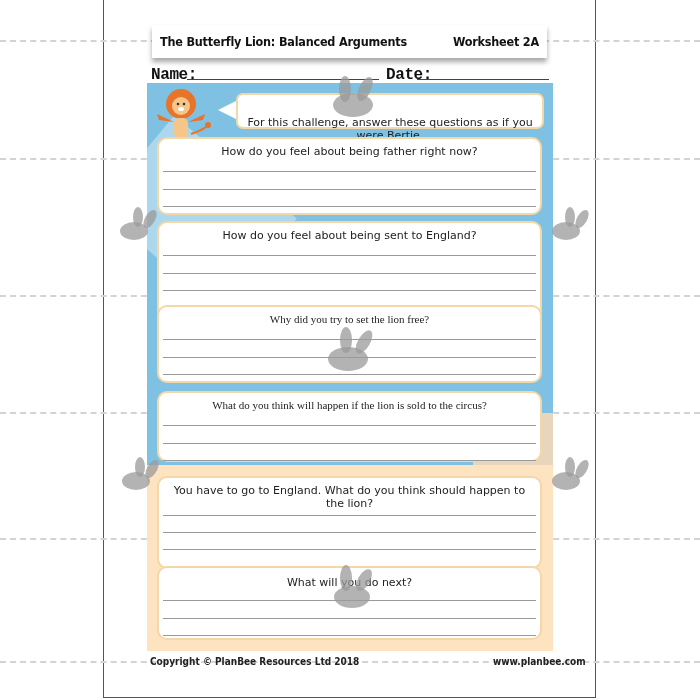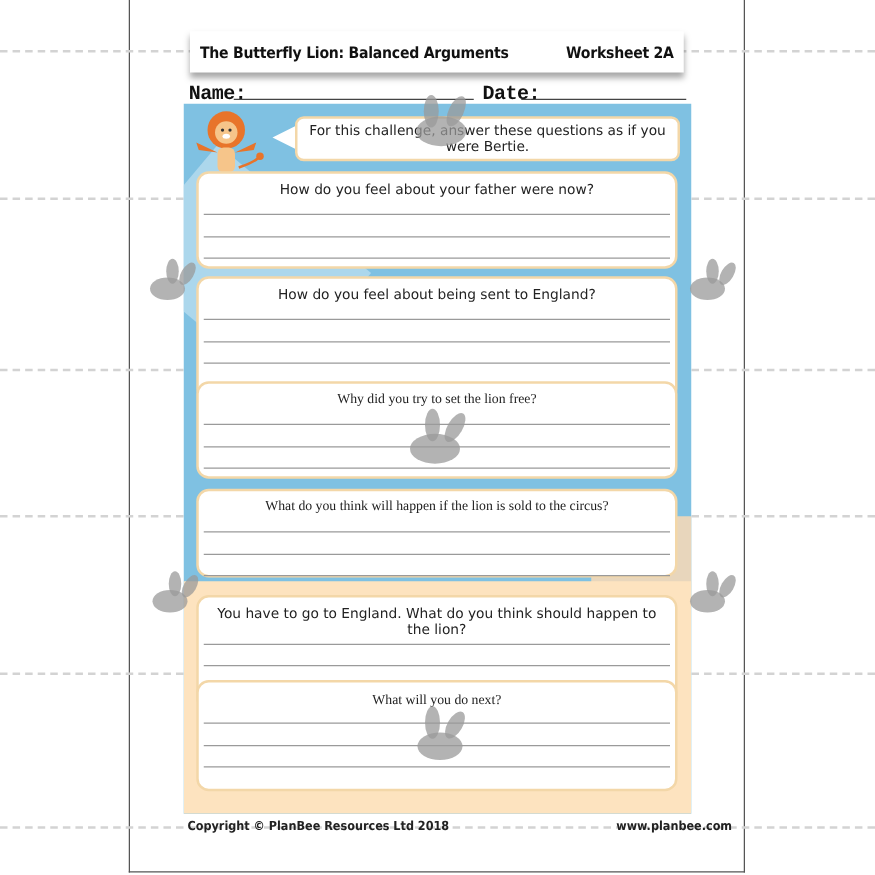--- a/index.html
+++ b/index.html
@@ -7,21 +7,21 @@
   .page { position:absolute; left:103px; top:0; width:493px; height:698px; border:1px solid #555; border-top:none; background:#fff; box-sizing:border-box; }
   .dash-h { position:absolute; height:0; border-top:2px dashed #d3d3d3; }
   .title-bar { position:absolute; left:152px; top:25px; width:395px; height:33px; background:#fff; box-shadow:0 4px 5px rgba(0,0,0,0.35); display:flex; align-items:center; justify-content:space-between; padding:0 8px; box-sizing:border-box; font-family:"DejaVu Sans Condensed","DejaVu Sans", sans-serif; font-weight:bold; font-size:12.5px; color:#111; letter-spacing:-0.2px; }
   .name-row { position:absolute; left:151px; top:66px; width:398px; height:16px; font-weight:bold; font-size:16px; color:#111; font-family:Liberation Mono, monospace; letter-spacing:-0.4px; }
   .name-row .lbl { position:absolute; top:0; }
   .name-row .line { position:absolute; top:13px; height:0; border-top:1px solid #444; }
   .bg { position:absolute; left:147px; top:83px; width:406px; height:568px; background:#7fc1e2; overflow:hidden; }
   .bg .sand { position:absolute; left:0; right:0; top:382px; bottom:0; background:#fde3bf; }
   .bg .hill { position:absolute; left:-30px; top:70px; width:160px; height:120px; background:#bfe0f1; transform:rotate(40deg); opacity:.7; }
   .bg .hill2 { position:absolute; right:-40px; top:330px; width:120px; height:70px; background:#e8d6bc; }
-  .bubble { position:absolute; left:236px; top:93px; width:308px; height:36px; background:#fff; border:2px solid #f3d7a8; border-radius:7px; box-sizing:border-box; font-size:11px; text-align:center; line-height:13px; padding-top:3px; color:#222; }
+  .bubble { position:absolute; left:236px; top:93px; width:308px; height:36px; background:#fff; border:2px solid #f3d7a8; border-radius:7px; box-sizing:border-box; font-size:11px; text-align:center; line-height:13px; padding-top:21px; color:#222; }
   .bubble-tail { position:absolute; left:218px; top:100px; width:0; height:0; border-top:10px solid transparent; border-bottom:10px solid transparent; border-right:20px solid #fff; }
   .lion { position:absolute; left:153px; top:86px; width:60px; height:52px; }
   .qbox { position:absolute; left:157px; width:385px; background:#fff; border:2px solid #f3d7a8; border-radius:10px; box-sizing:border-box; }
   .qbox .q { text-align:center; font-size:11px; color:#222; line-height:13px; padding:6px 10px 0; }
   .qbox .rule { position:absolute; left:4px; right:4px; height:0; border-top:1px solid #9a9a9a; }
   .footer { position:absolute; top:656px; font-family:"DejaVu Sans Condensed","DejaVu Sans", sans-serif; font-weight:bold; font-size:10px; color:#222; }
   .moth { position:absolute; }
 </style>
 </head>
 <body>
@@ -65,21 +65,21 @@
   <path d="M38 48 Q50 44 54 40" stroke="#e8742a" stroke-width="2" fill="none"></path>
   <circle cx="55" cy="39" r="3" fill="#e8742a"></circle>
 </svg>
 
 <div class="bubble-tail"></div>
 <div class="bubble">
   <span>For this challenge, answer these questions as if you were Bertie.</span>
 </div>
 
 <div class="qbox" style="top:137px;height:78px;">
-  <div class="q">How do you feel about your father were now?</div>
+  <div class="q">How do you feel about being father right now?</div>
   <div class="rule" style="top:32px;"></div>
   <div class="rule" style="top:50px;"></div>
   <div class="rule" style="top:67px;"></div>
 </div>
 
 <div class="qbox" style="top:221px;height:100px;">
   <div class="q">How do you feel about being sent to England?</div>
   <div class="rule" style="top:32px;"></div>
   <div class="rule" style="top:50px;"></div>
   <div class="rule" style="top:67px;"></div>
@@ -99,21 +99,21 @@
   <div class="rule" style="top:67px;"></div>
 </div>
 
 <div class="qbox" style="top:476px;height:93px;">
   <div class="q">You have to go to England. What do you think should happen to the lion?</div>
   <div class="rule" style="top:37px;"></div>
   <div class="rule" style="top:54px;"></div>
   <div class="rule" style="top:71px;"></div>
 </div>
 
-<div class="qbox" style="top:544px;height:89px;font-family:Liberation Serif, serif;">
+<div class="qbox" style="top:566px;height:74px;">
   <div class="q" style="padding-top:8px;">What will you do next?</div>
   <div class="rule" style="top:32px;"></div>
   <div class="rule" style="top:50px;"></div>
   <div class="rule" style="top:67px;"></div>
 </div>
 
 <svg class="moth" style="left:315px;top:75px;width:70px;height:50px;" viewBox="0 0 70 50">
   <ellipse cx="38" cy="30" rx="20" ry="12" fill="#9a9a9a" opacity=".75"></ellipse>
   <ellipse cx="30" cy="14" rx="6" ry="13" fill="#9a9a9a" opacity=".75"></ellipse>
   <ellipse cx="50" cy="14" rx="6" ry="13" fill="#9a9a9a" opacity=".75" transform="rotate(25 50 14)"></ellipse>

